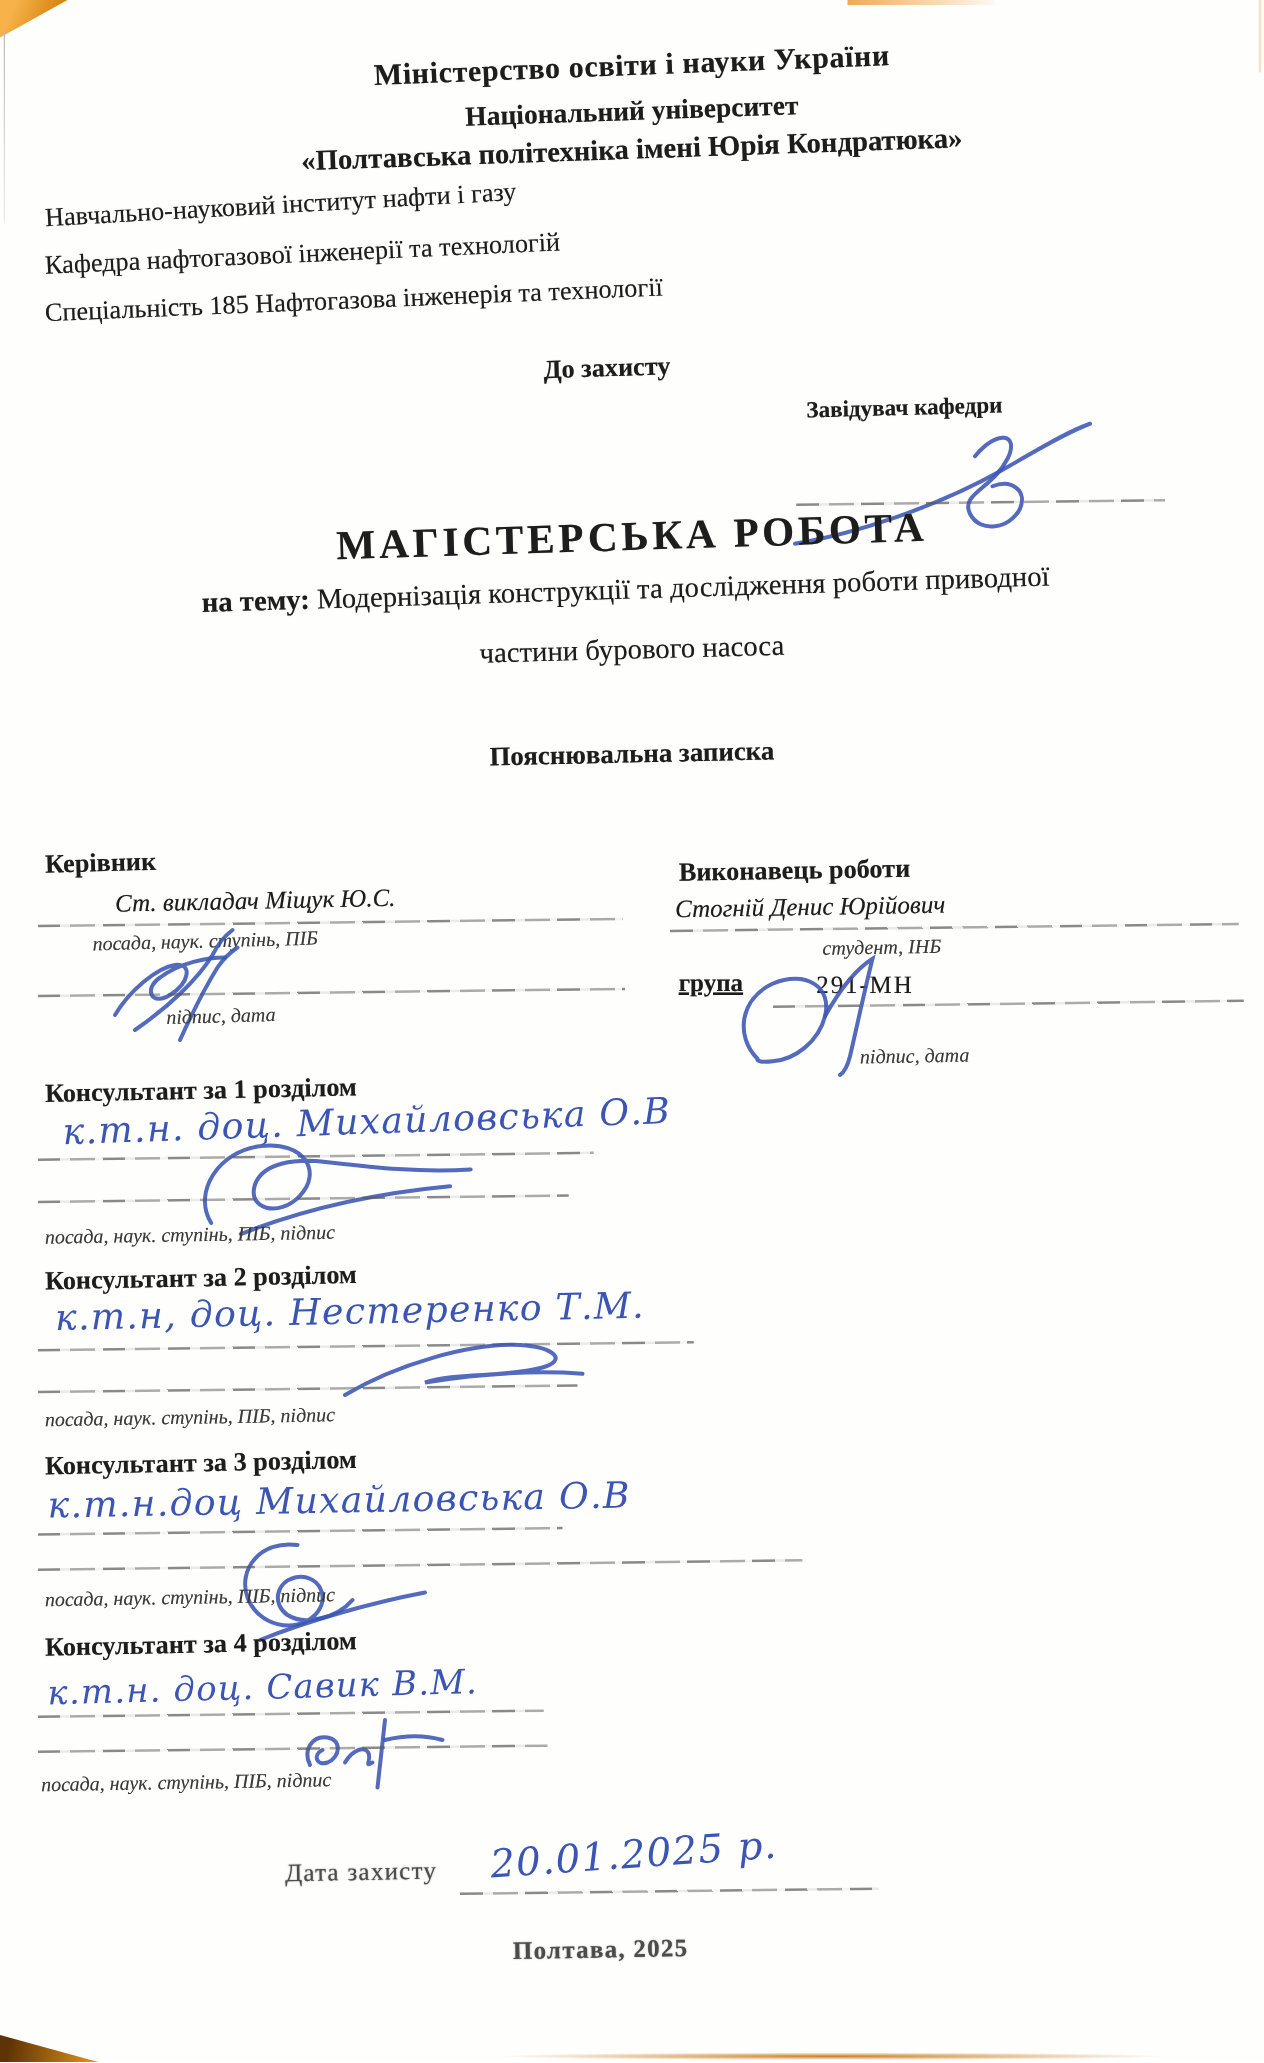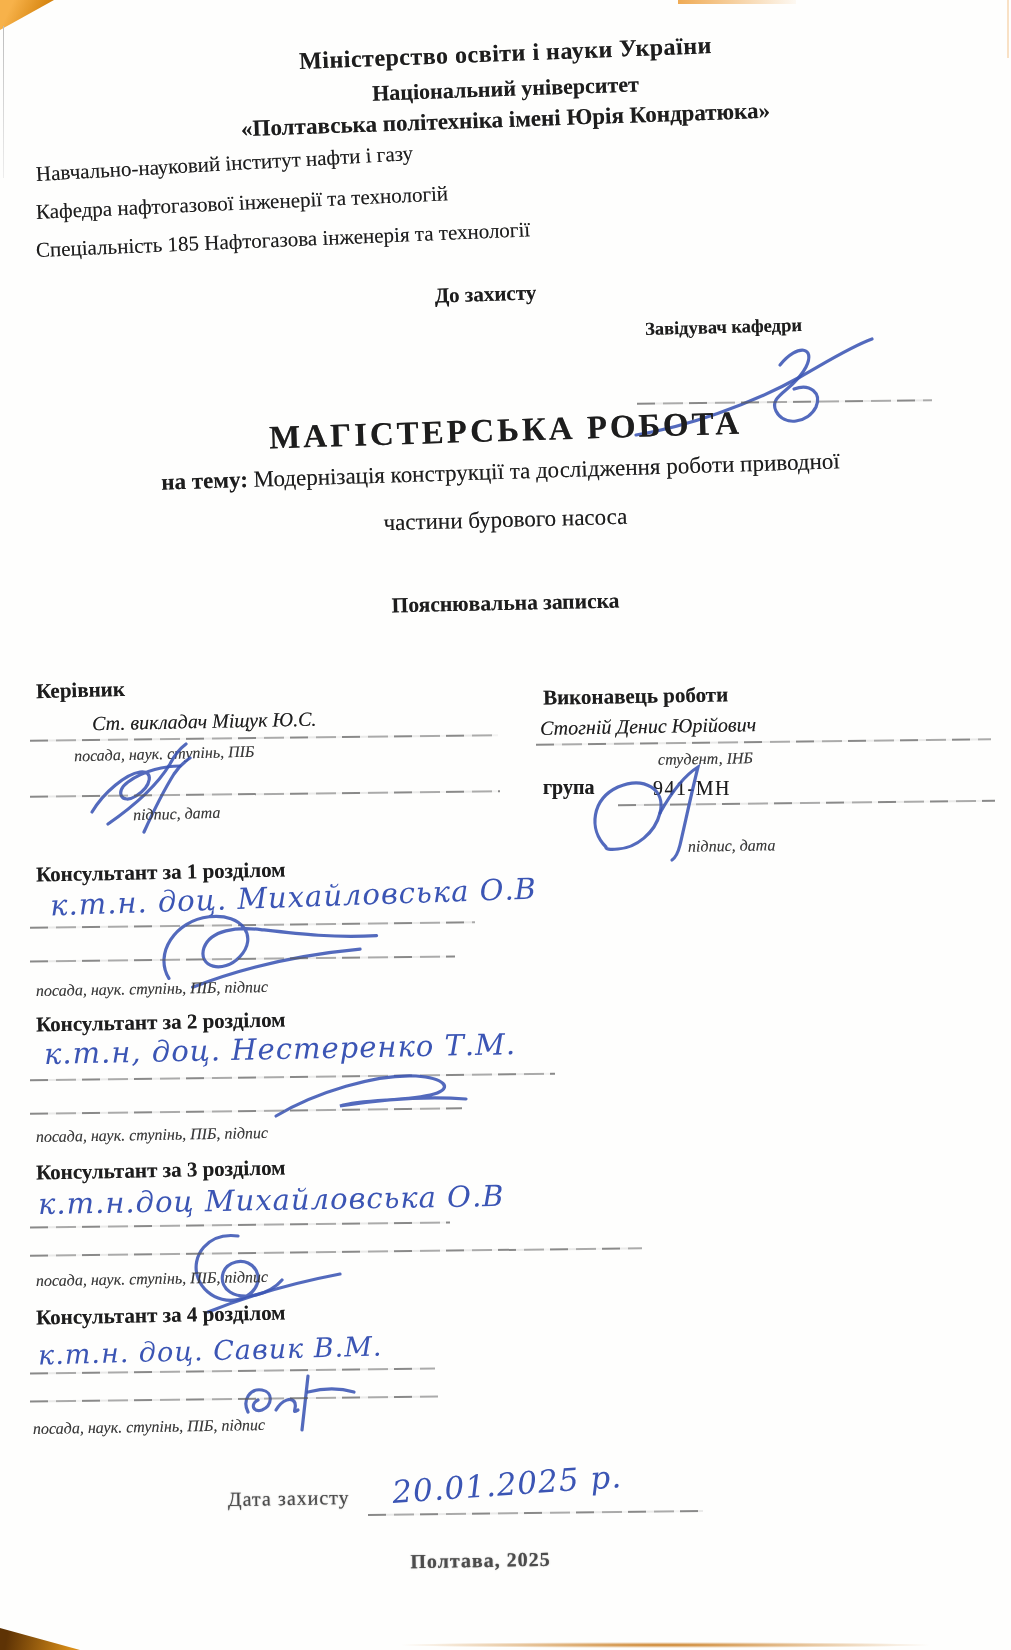--- a/index.html
+++ b/index.html
@@ -85,22 +85,22 @@
       <path d="M66,92 C76,70 86,50 96,34 C100,28 106,22 112,18"></path>
     </svg>
   </div>
   <div class="scanline" style="left:30px;top:793px;width:470px;"></div>
   <div class="abs caption" style="left:133px;top:805px;transform:rotate(-1.5deg);">підпис, дата</div>
 
   <div class="abs print bold" style="left:543px;top:684px;font-size:21px;transform:rotate(-1deg);">Виконавець роботи</div>
   <div class="abs print ital" style="left:540px;top:715px;font-size:20px;transform:rotate(-1deg);">Стогній Денис Юрійович</div>
   <div class="scanline" style="left:536px;top:741px;width:455px;"></div>
   <div class="abs caption" style="left:658px;top:750px;transform:rotate(-1deg);">студент, ІНБ</div>
-  <div class="abs print bold" style="left:543px;top:776px;font-size:20px;">група</div>
-  <div class="abs print" style="left:653px;top:777px;font-size:20px;letter-spacing:1.5px;">941-МН</div>
+  <div class="abs print bold" style="left:543px;top:776px;font-size:20px;text-decoration:underline;">група</div>
+  <div class="abs print" style="left:653px;top:777px;font-size:20px;letter-spacing:1.5px;">291-МН</div>
   <div class="scanline" style="left:618px;top:802px;width:377px;"></div>
   <div class="sig" style="left:578px;top:763px;width:145px;height:100px;">
     <svg viewBox="0 0 145 100">
       <path d="M28,84 C10,66 14,36 40,24 C66,13 88,26 82,50 C77,70 58,85 40,86 C32,87 27,86 28,84"></path>
       <path d="M82,50 C92,32 104,14 120,4 C114,28 108,56 102,82 C100,90 97,95 94,97"></path>
     </svg>
   </div>
   <div class="abs caption" style="left:688px;top:837px;transform:rotate(-1deg);">підпис, дата</div>
 
   <div class="abs print bold" style="left:36px;top:860px;font-size:21px;transform:rotate(-1.2deg);">Консультант за 1 розділом</div>

